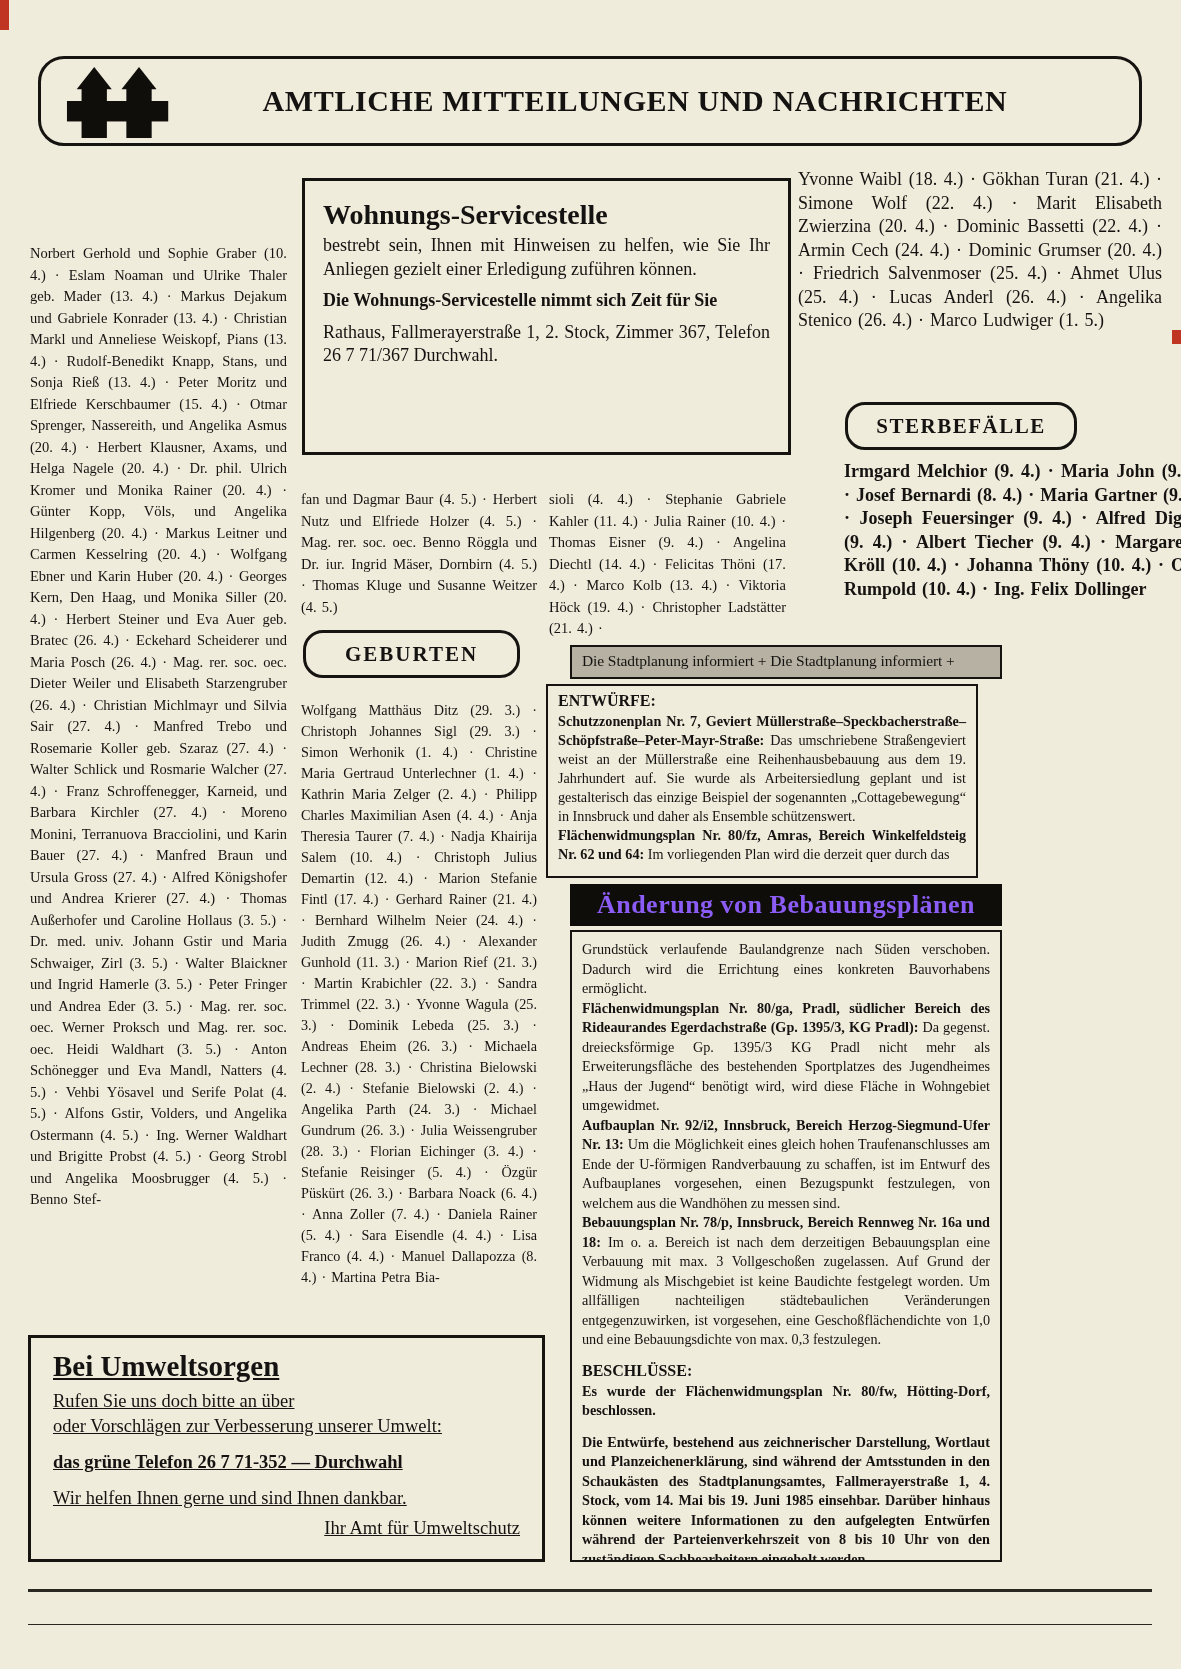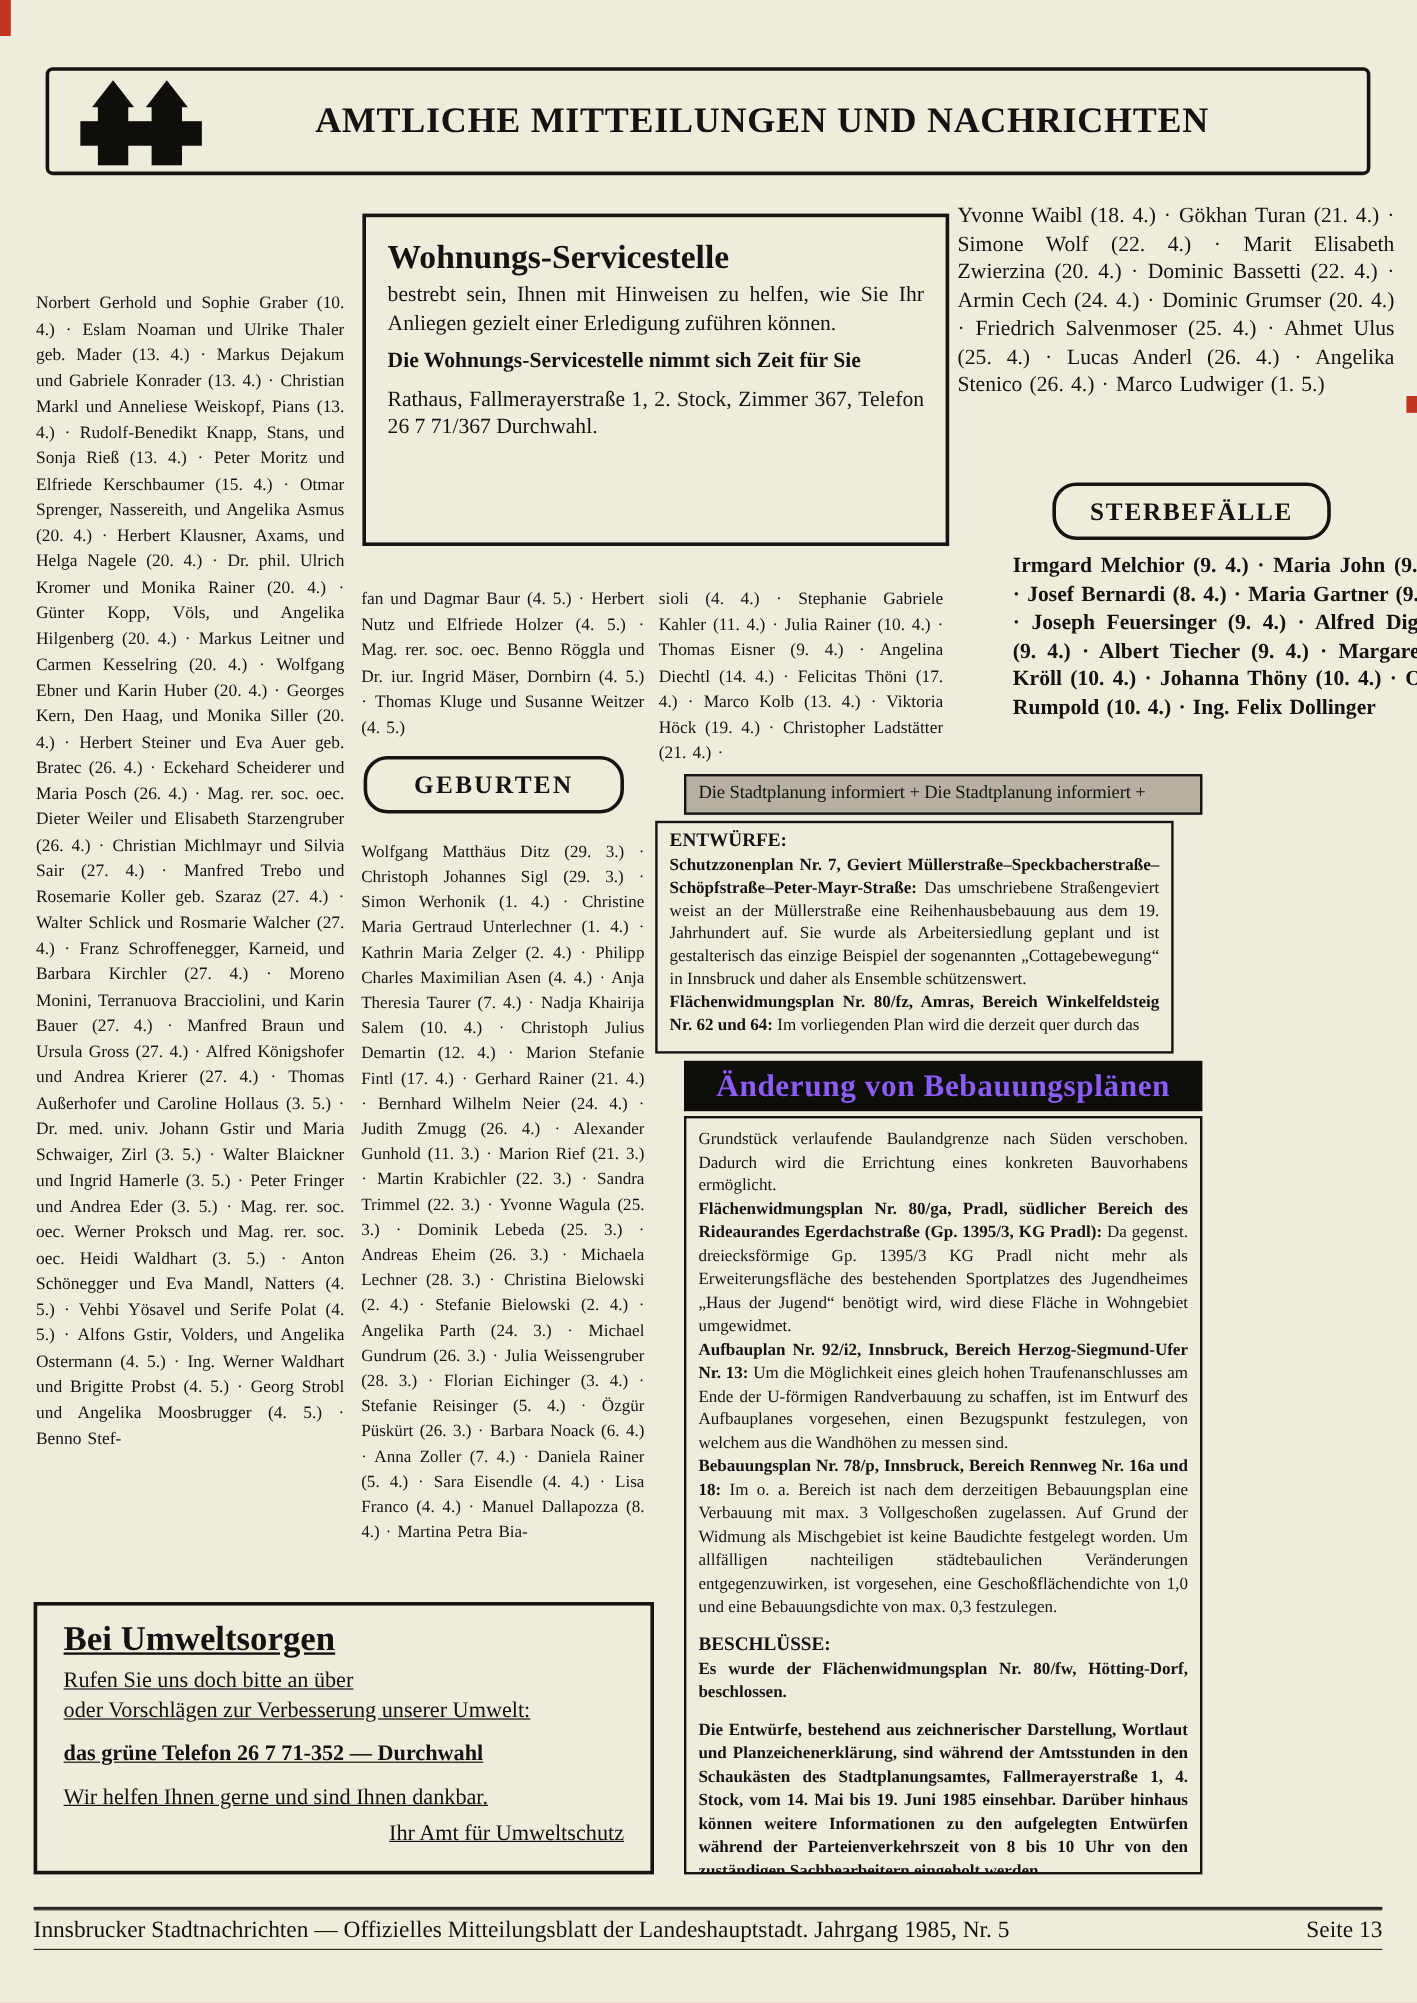--- a/index.html
+++ b/index.html
@@ -13,38 +13,38 @@
     margin:0 auto;
   }
   
   .mark{position:absolute;background:#c03422;}
   #mark-tl{left:0;top:0;width:9px;height:30px;}
   #mark-r{left:1172px;top:330px;width:9px;height:14px;}
 
   
   .header-box{
     position:absolute;left:38px;top:56px;width:1104px;height:90px;
-    border:3.5px solid #161411;border-radius:6px;
+    border:3.5px solid #161411;border-radius:26px;
     display:flex;align-items:center;box-sizing:border-box;
   }
   .logo-wrap{margin-left:22px;width:116px;height:74px;flex:0 0 auto;}
   .header-title{
     flex:1;text-align:center;font-weight:bold;font-size:30px;
     letter-spacing:0.6px;padding-right:48px;white-space:nowrap;
   }
 
   
   .pill{
     position:absolute;border:3.5px solid #161411;border-radius:20px;
     box-sizing:border-box;text-align:center;font-weight:bold;
     background:transparent;
   }
   #ehe-pill{left:36px;top:177px;width:243px;height:56px;font-size:18.5px;line-height:23px;letter-spacing:1.2px;padding-top:4px;}
   #geburten-pill{left:303px;top:630px;width:217px;height:48px;font-size:21px;line-height:42px;letter-spacing:2px;}
-  #sterbe-pill{left:877px;top:402px;width:232px;height:48px;font-size:21px;line-height:42px;letter-spacing:1.5px;}
+  #sterbe-pill{left:845px;top:402px;width:232px;height:48px;font-size:21px;line-height:42px;letter-spacing:1.5px;}
 
   
   .namecol{
     position:absolute;text-align:justify;overflow:hidden;
     font-size:14.5px;line-height:21.5px;word-spacing:1.5px;
   }
   #marr-col1{left:30px;top:243px;width:257px;height:1075px;}
   #marr-col2{left:301px;top:489px;width:236px;height:132px;}
   #births-col1{left:301px;top:700px;width:236px;height:618px;font-size:14.2px;line-height:21px;}
   #births-col2{left:549px;top:489px;width:237px;height:152px;}
@@ -175,19 +175,15 @@
   <div class="env-box">
     <div class="env-heading">Bei Umweltsorgen</div>
     <p>Rufen Sie uns doch bitte an über</p>
     <p>oder Vorschlägen zur Verbesserung unserer Umwelt:</p>
     <p class="env-phone">das grüne Telefon 26 7 71-352 — Durchwahl</p>
     <p>Wir helfen Ihnen gerne und sind Ihnen dankbar.</p>
     <p class="env-sign">Ihr Amt für Umweltschutz</p>
   </div>
 
   <div class="footer-rule-top"></div>
-  <div class="footer-row">
-    <span>Innsbrucker Stadtnachrichten — Offizielles Mitteilungsblatt der Landeshauptstadt. Jahrgang 1985, Nr. 5</span>
-    <span>Seite 13</span>
-  </div>
   <div class="footer-rule-bottom"></div>
 
 </div>
 
 </body></html>

